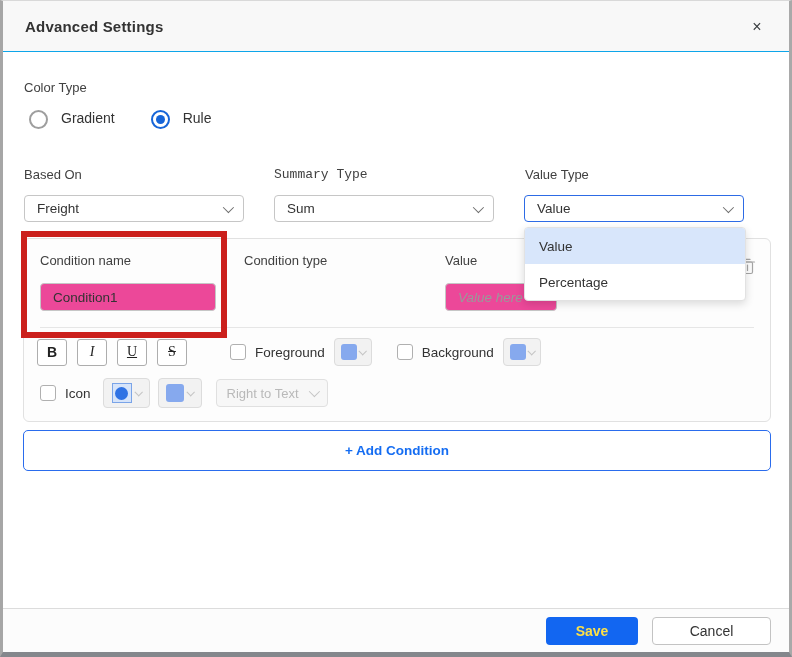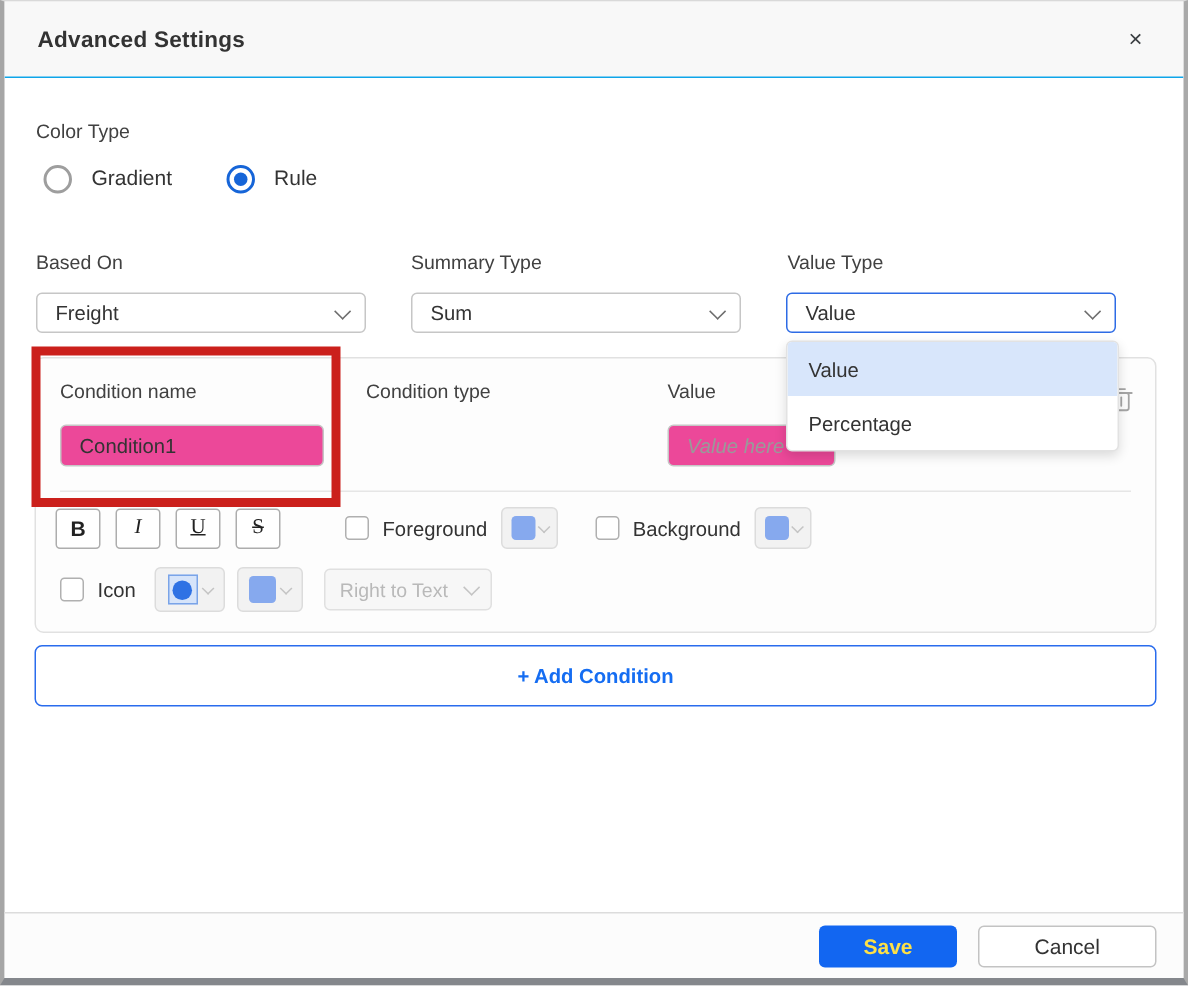--- a/index.html
+++ b/index.html
@@ -160,21 +160,21 @@
     </div>
     <div class="radio-opt">
       <span class="radio-circ sel">
           <span class="radio-dot"></span>
         </span>
       <span class="rlabel">Rule</span>
     </div>
   </div>
 
   <div class="label flabel" style="left:21px;">Based On</div>
-  <div class="label flabel" style="left:271px;">Summary Type</div>
+  <div class="label flabel" style="left:271px;font-family:Liberation Mono, monospace;">Summary Type</div>
   <div class="label flabel" style="left:522px;">Value Type</div>
 
   <div class="select" style="left:271px;">
     <span>Sum</span>
     <span class="chev"></span>
   </div>
   <div class="select" style="left:21px;">
     <span>Freight</span>
     <span class="chev"></span>
   </div>

